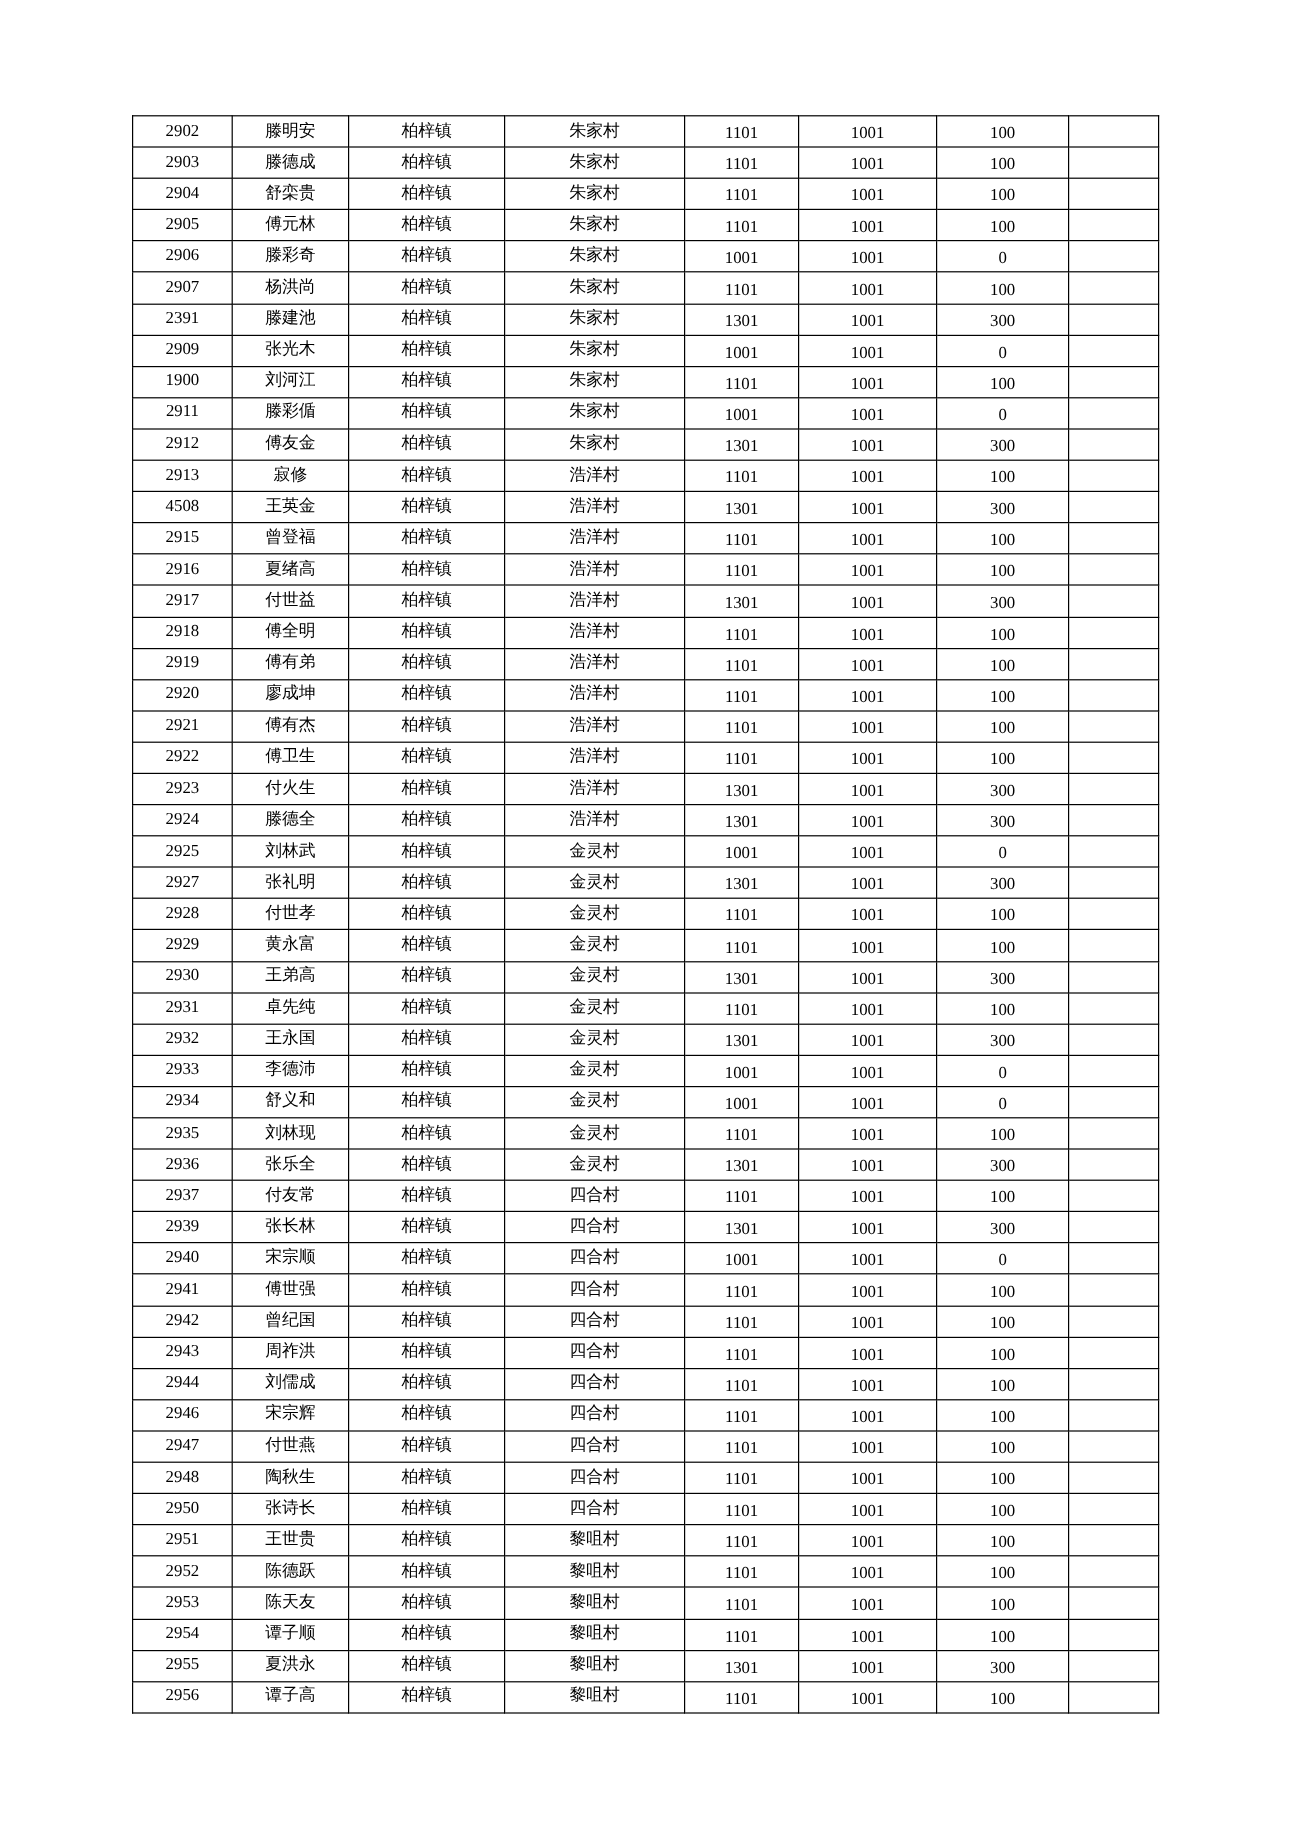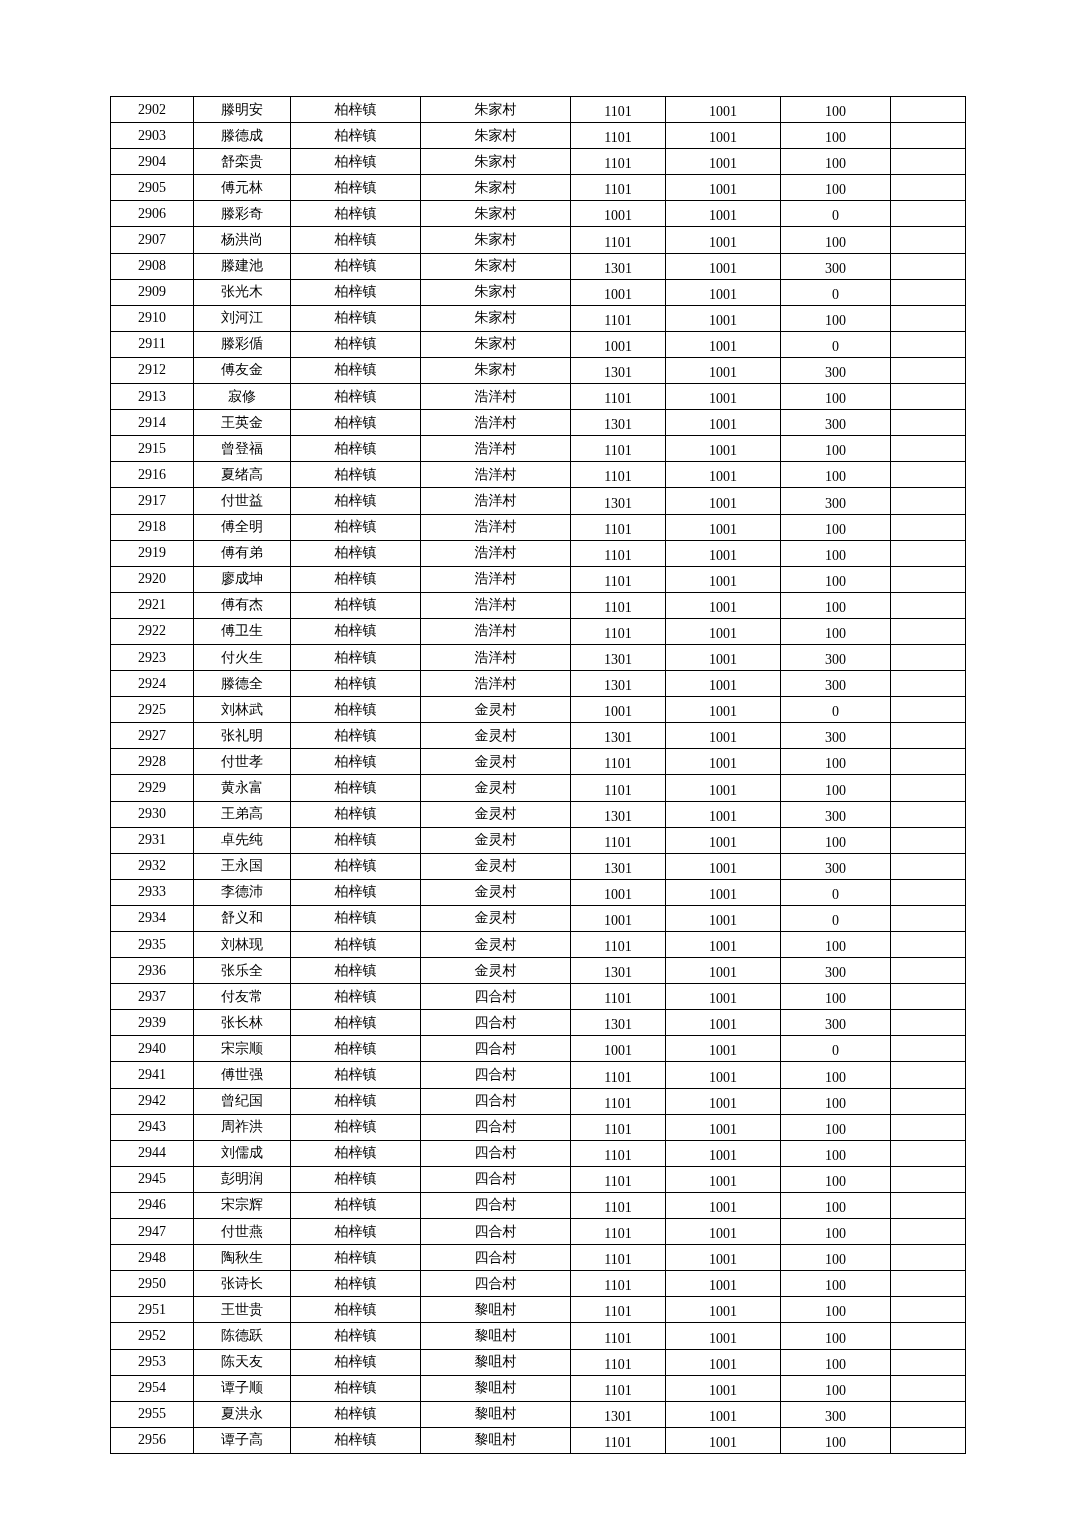--- a/index.html
+++ b/index.html
@@ -121,41 +121,41 @@
           <td>2907</td>
           <td>杨洪尚</td>
           <td>柏梓镇</td>
           <td>朱家村</td>
           <td>1101</td>
           <td>1001</td>
           <td>100</td>
           <td></td>
         </tr>
         <tr>
-          <td>2908</td>
+          <td>2391</td>
           <td>滕建池</td>
           <td>柏梓镇</td>
           <td>朱家村</td>
           <td>1301</td>
           <td>1001</td>
           <td>300</td>
           <td></td>
         </tr>
         <tr>
           <td>2909</td>
           <td>张光木</td>
           <td>柏梓镇</td>
           <td>朱家村</td>
           <td>1001</td>
           <td>1001</td>
           <td>0</td>
           <td></td>
         </tr>
         <tr>
-          <td>2910</td>
+          <td>1900</td>
           <td>刘河江</td>
           <td>柏梓镇</td>
           <td>朱家村</td>
           <td>1101</td>
           <td>1001</td>
           <td>100</td>
           <td></td>
         </tr>
         <tr>
           <td>2911</td>
@@ -181,21 +181,21 @@
           <td>2913</td>
           <td>寂修</td>
           <td>柏梓镇</td>
           <td>浩洋村</td>
           <td>1101</td>
           <td>1001</td>
           <td>100</td>
           <td></td>
         </tr>
         <tr>
-          <td>2914</td>
+          <td>4508</td>
           <td>王英金</td>
           <td>柏梓镇</td>
           <td>浩洋村</td>
           <td>1301</td>
           <td>1001</td>
           <td>300</td>
           <td></td>
         </tr>
         <tr>
           <td>2915</td>
@@ -463,30 +463,20 @@
           <td>柏梓镇</td>
           <td>四合村</td>
           <td>1101</td>
           <td>1001</td>
           <td>100</td>
           <td></td>
         </tr>
         <tr>
           <td>2944</td>
           <td>刘儒成</td>
-          <td>柏梓镇</td>
-          <td>四合村</td>
-          <td>1101</td>
-          <td>1001</td>
-          <td>100</td>
-          <td></td>
-        </tr>
-        <tr>
-          <td>2945</td>
-          <td>彭明润</td>
           <td>柏梓镇</td>
           <td>四合村</td>
           <td>1101</td>
           <td>1001</td>
           <td>100</td>
           <td></td>
         </tr>
         <tr>
           <td>2946</td>
           <td>宋宗辉</td>

